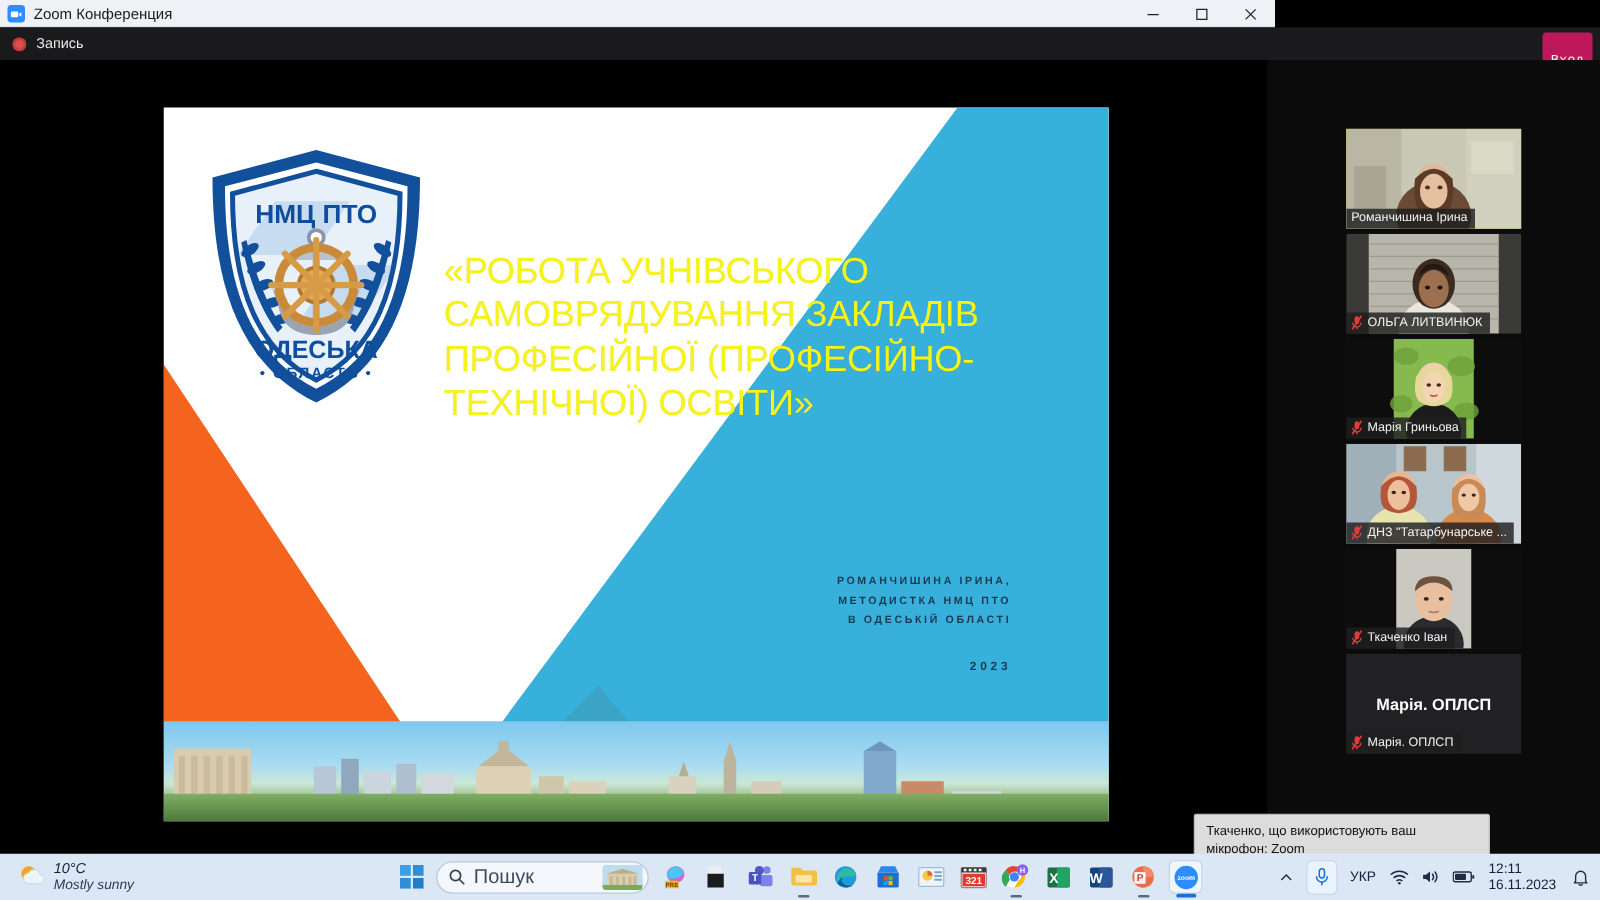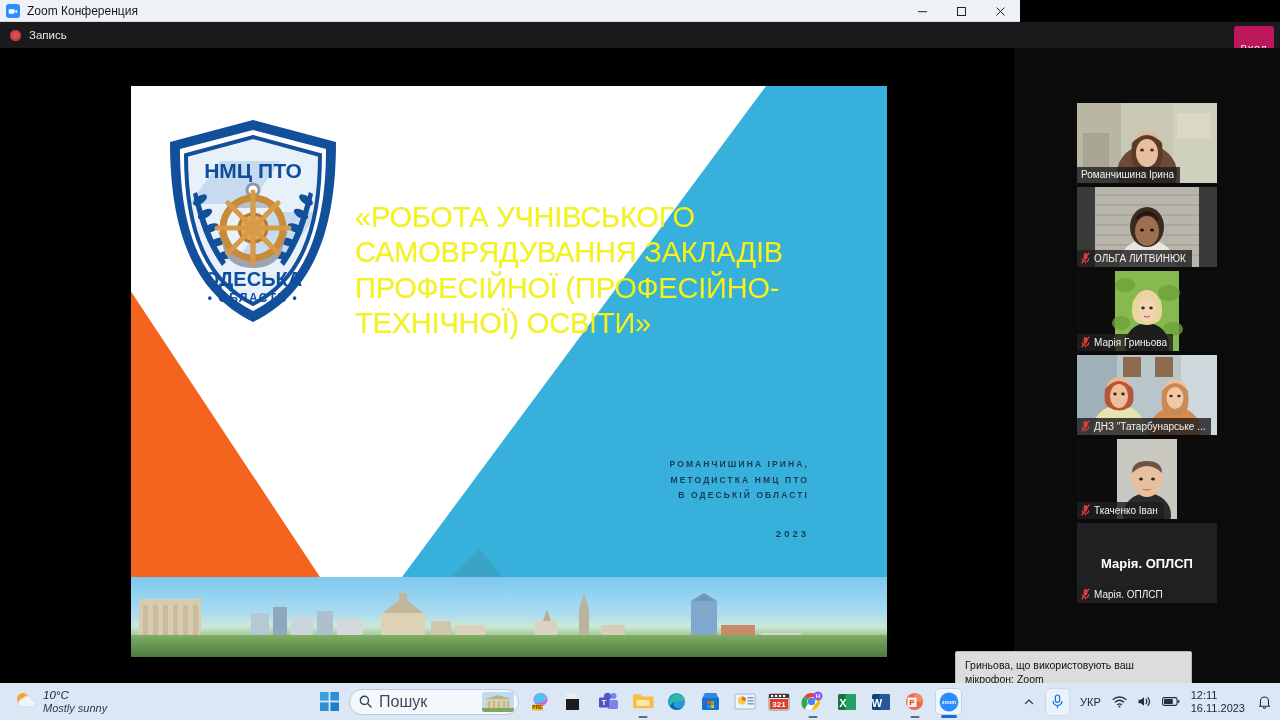--- a/index.html
+++ b/index.html
@@ -521,21 +521,21 @@
           <rect x="2.6" y="1" width="3.8" height="6.4" rx="1.9" fill="#e03b3b"></rect>
           <path d="M1.2 6.2a3.3 3.3 0 0 0 6.6 0" fill="none" stroke="#e03b3b" stroke-width="1.1"></path>
           <path d="M4.5 9.4v2" stroke="#e03b3b" stroke-width="1.1"></path>
           <path d="M0.8 11.4L8.2 0.6" stroke="#e03b3b" stroke-width="1.3"></path>
         </svg>
         <span>Марія. ОПЛСП</span>
       </div>
     </div>
   </div>
 
-  <div class="tooltip">Гриньова, що використовують ваш мікрофон: Zoom</div>
+  <div class="tooltip">Ткаченко, що використовують ваш мікрофон: Zoom</div>
 </div>
 
 <div class="taskbar">
 
   <div class="weather">
     <svg width="22" height="20" viewBox="0 0 22 20" aria-hidden="true">
       <circle cx="9" cy="8" r="6" fill="#f5a623"></circle>
       <path d="M9 16a4.3 4.3 0 0 1 0-8.6 5 5 0 0 1 9.4 1.6A3.5 3.5 0 0 1 17.5 16z" fill="#eef3f8"></path>
       <path d="M9 16a4.3 4.3 0 0 1 0-8.6 5 5 0 0 1 9.4 1.6A3.5 3.5 0 0 1 17.5 16z" fill="none" stroke="#c8d4e0" stroke-width="0.8"></path>
     </svg>

